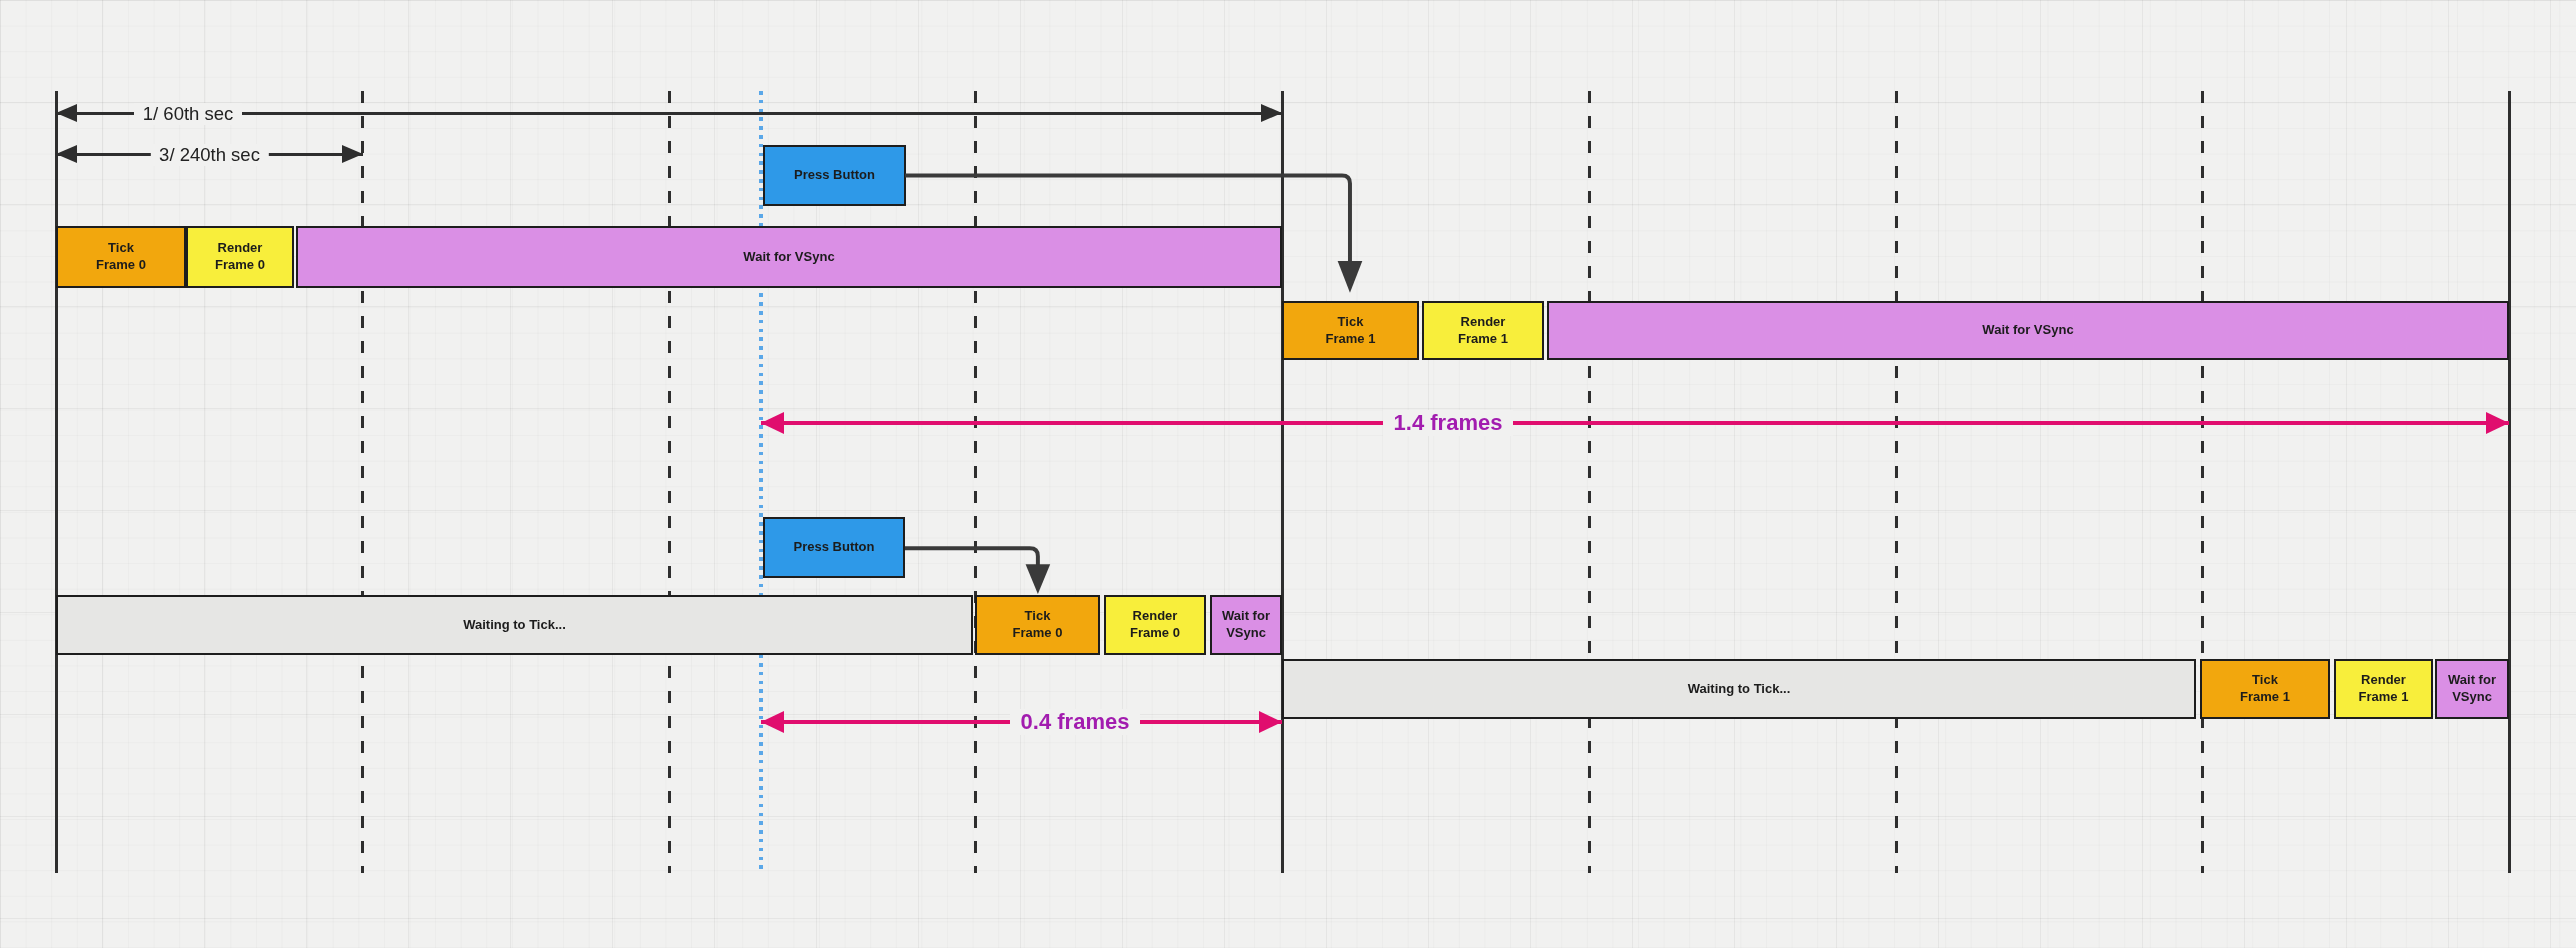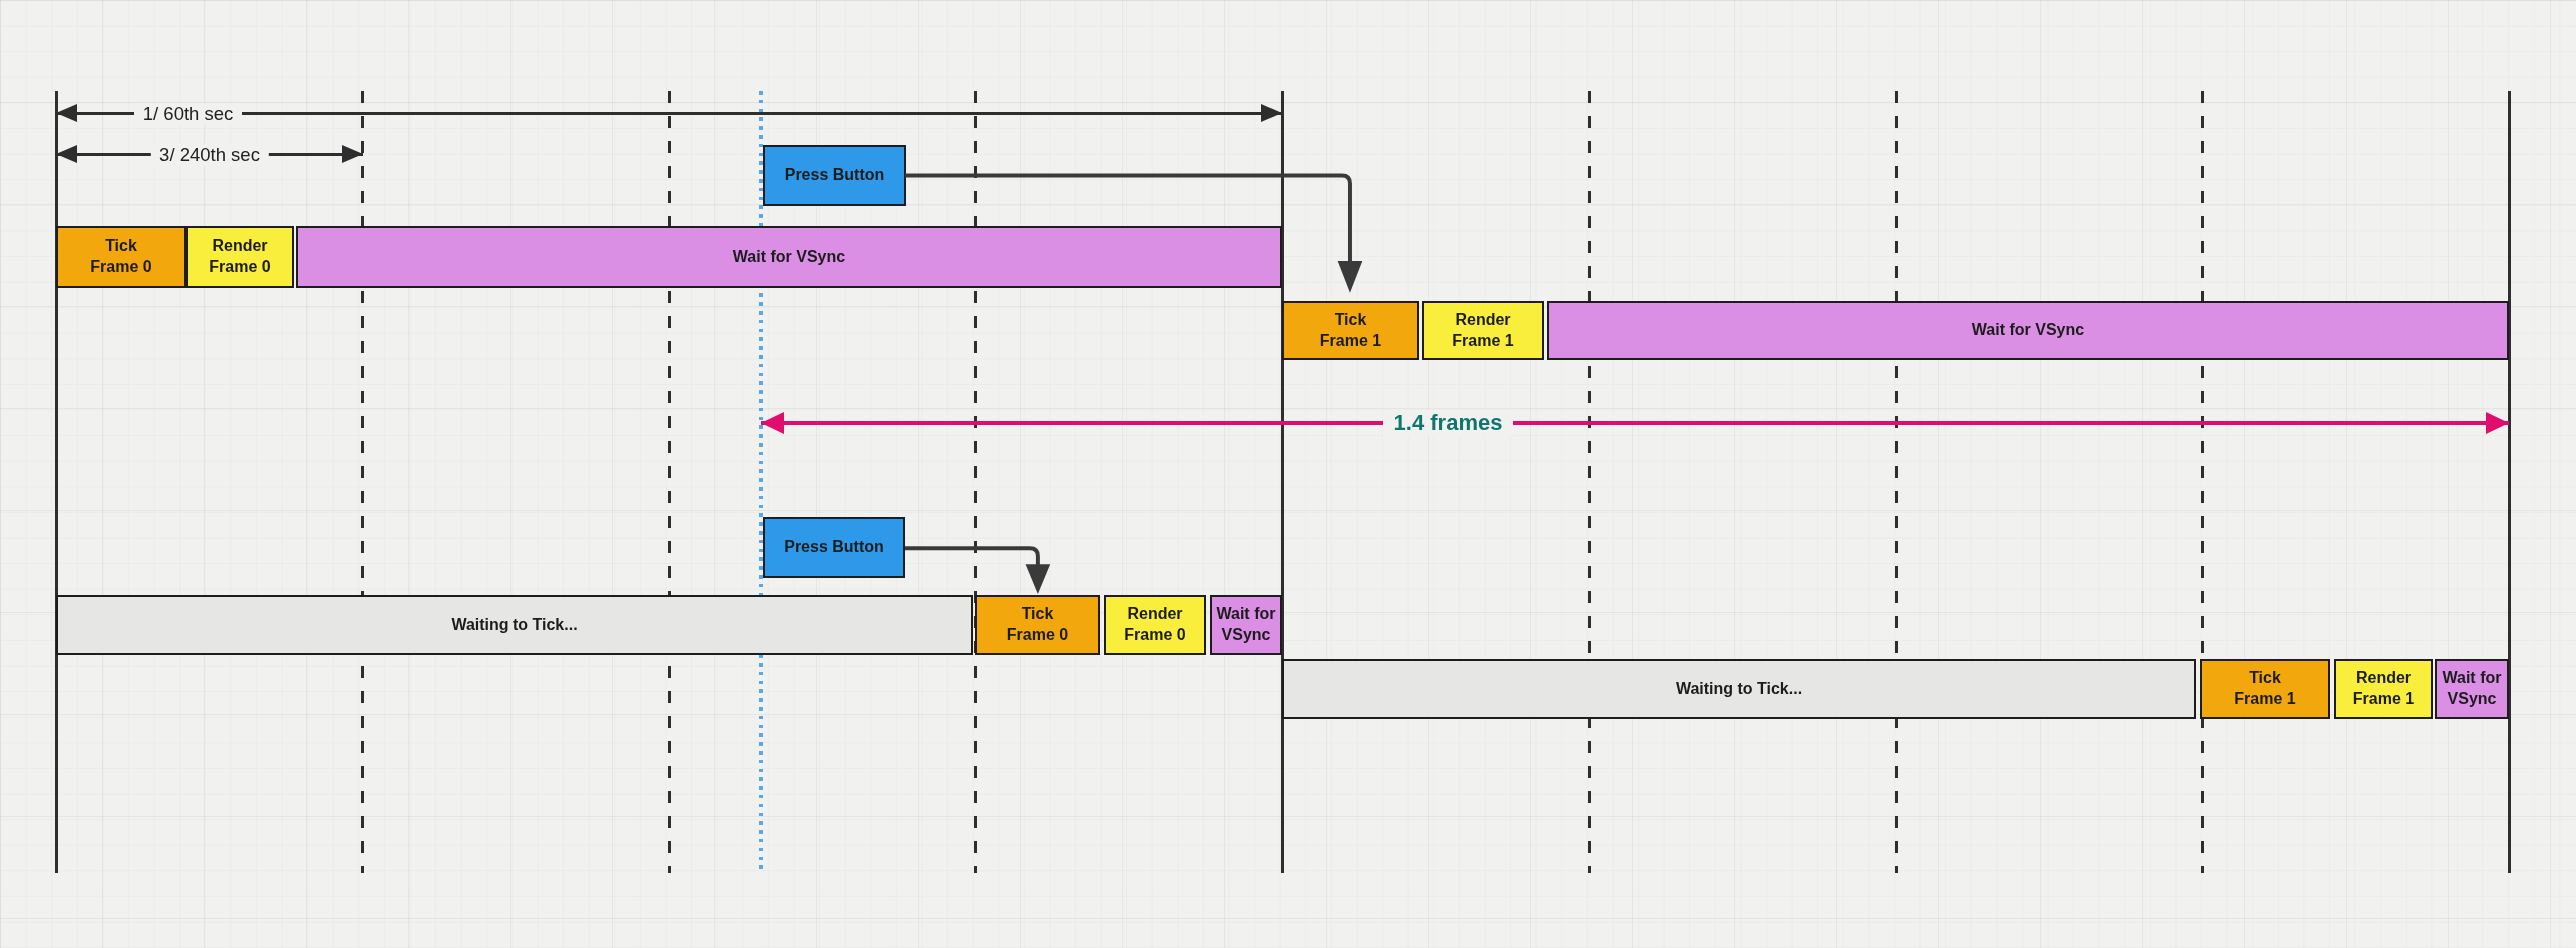--- a/index.html
+++ b/index.html
@@ -21,34 +21,34 @@
     text-decoration:underline;
   }
   .vline{position:absolute;top:91px;height:782px;width:2.6px;z-index:1;}
   .vline.solid{background:#2e2e2e;}
   .vline.dashed{background:repeating-linear-gradient(to bottom,#2e2e2e 0 12.3px,transparent 12.3px 25px);}
   .vline.dotted-blue{width:3.5px;background:repeating-linear-gradient(to bottom,#5aa7e8 0 3.5px,transparent 3.5px 8.8px);}
   .box{
     position:absolute;box-sizing:border-box;
     border:2.6px solid #1d1d1d;
     display:flex;flex-direction:column;align-items:center;justify-content:center;
-    font-weight:bold;font-size:16px;line-height:1.3;color:#1c1c1c;
+    font-weight:bold;font-size:13px;line-height:1.3;color:#1c1c1c;
     text-align:center;z-index:2;white-space:nowrap;
   }
   .dim{position:absolute;z-index:3;}
   .dim .line{position:absolute;left:0;right:0;top:50%;margin-top:-1.3px;height:2.6px;background:#2e2e2e;}
   .dim .ah{position:absolute;top:50%;width:0;height:0;margin-top:-9.7px;border-top:9.7px solid transparent;border-bottom:9.7px solid transparent;}
   .dim .ah.l{left:0;border-right:21px solid #2e2e2e;}
   .dim .ah.r{right:0;border-left:21px solid #2e2e2e;}
   .dim .lbl{position:absolute;top:50%;transform:translateY(-50%);background:#f1f1f0;padding:0 8.8px;font-size:18.5px;color:#222;white-space:nowrap;}
   .dim.pink .line{height:3.5px;margin-top:-1.8px;background:#e00d6e;}
   .dim.pink .ah{margin-top:-11.5px;border-top-width:11.5px;border-bottom-width:11.5px;}
   .dim.pink .ah.l{border-right:23px solid #e00d6e;}
   .dim.pink .ah.r{border-left:23px solid #e00d6e;}
-  .dim.pink .lbl{font-size:22px;font-weight:bold;color:#0f766e;padding:0 10.6px;}
+  .dim.pink .lbl{font-size:22px;font-weight:bold;color:#a21caf;padding:0 10.6px;}
   .connector{position:absolute;z-index:4;}
 </style>
 </head>
 <body>
 
 <div id="canvas">
 
   <div class="vline solid" style="left:55px"></div>
   <div class="vline dashed" style="left:361px"></div>
   <div class="vline dashed" style="left:668px"></div>
@@ -148,15 +148,21 @@
   </div>
   <div class="box" style="left: 2334px; top: 659px; width: 99px; height: 60px; background: rgb(248, 238, 59);">
     <div>Render</div>
     <div>Frame 1</div>
   </div>
   <div class="box" style="left: 2435px; top: 659px; width: 74px; height: 60px; background: rgb(218, 143, 229);">
     <div>Wait for</div>
     <div>VSync</div>
   </div>
 
+  <div class="dim pink" style="left:761px;top:709px;width:521px;height:26.4px">
+    <div class="line"></div>
+    <div class="ah l"></div>
+    <div class="ah r"></div>
+    <div class="lbl" style="left:249px">0.4 frames</div>
+  </div>
 
 </div>
 
 
 </body></html>

